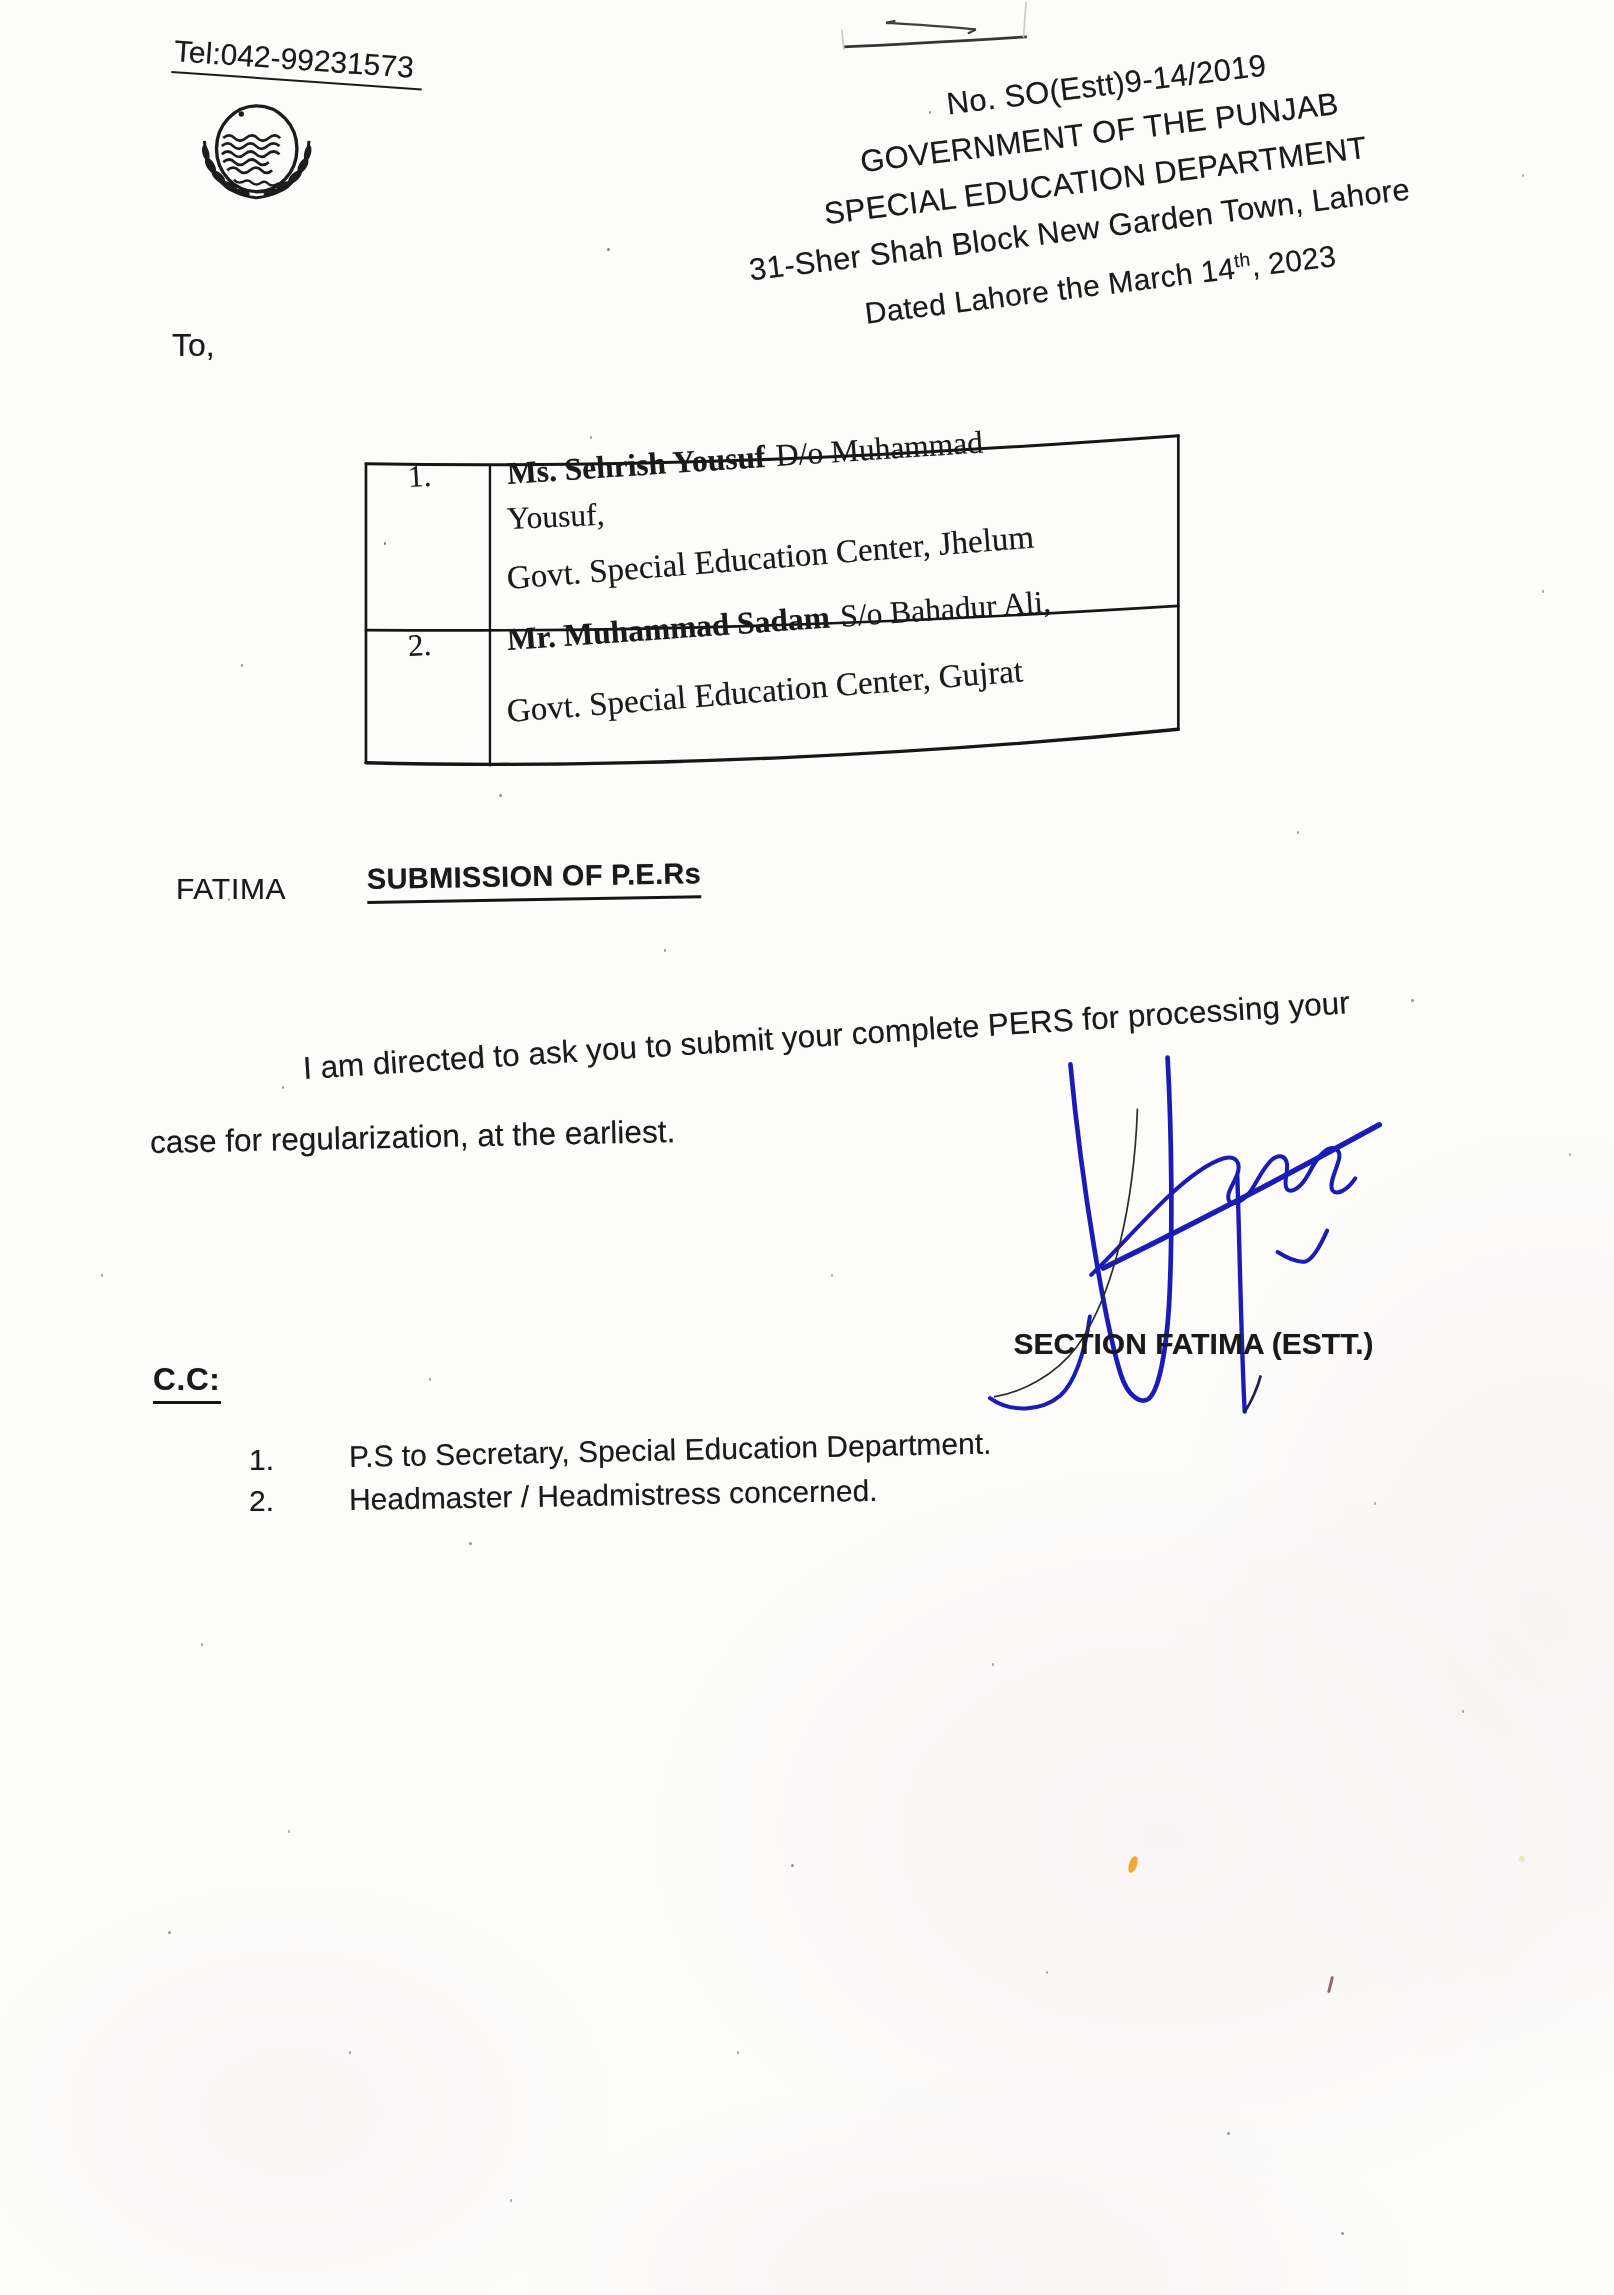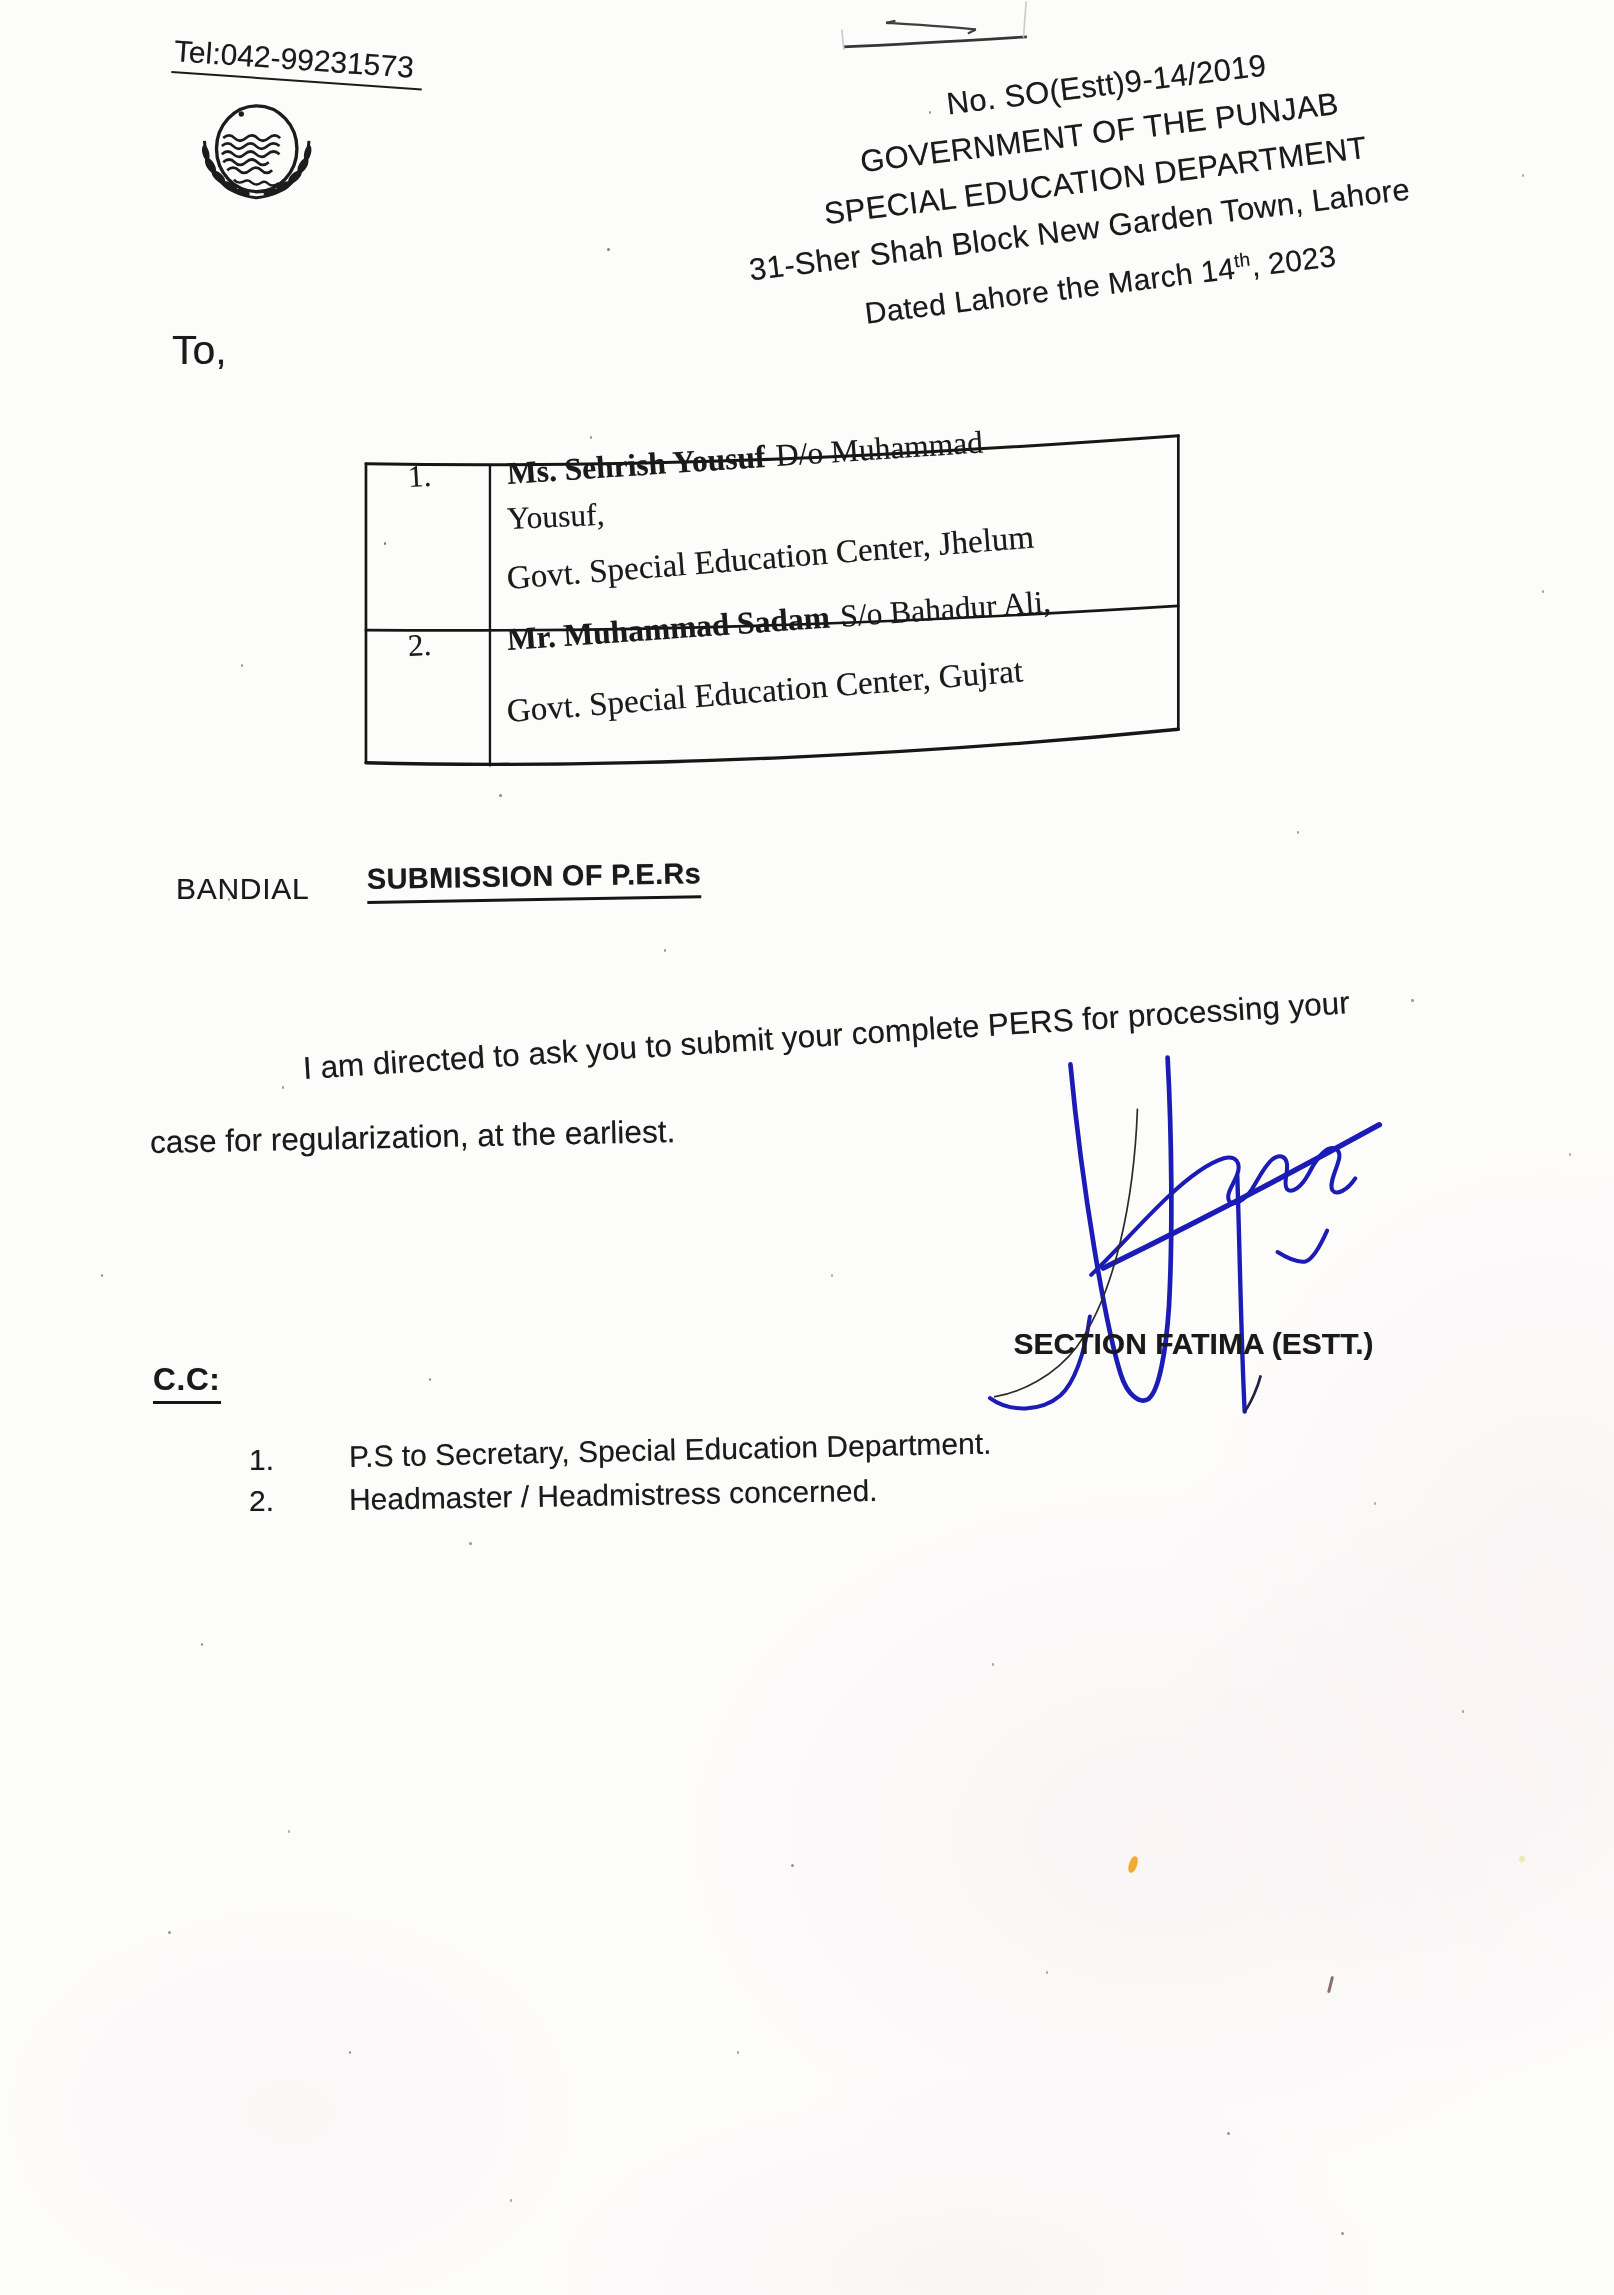--- a/index.html
+++ b/index.html
@@ -23,21 +23,21 @@
   .b{font-weight:bold;}
   .tel{
     left:174px;top:34px;font-size:30px;
     transform:rotate(4deg);transform-origin:left top;
     border-bottom:2.7px solid #1b1b1b;padding:0 9.4px 3.4px 1.3px;
   }
   .lh-line{
     width:751px;height:46px;line-height:46px;text-align:center;
     font-size:31px;transform:rotate(-7deg);letter-spacing:0.3px;
   }
-  .to{left:172px;top:327px;font-size:41px;}
+  .to{left:172px;top:327px;font-size:32px;}
   .tbl-num{font-size:31px;transform:rotate(-3deg);transform-origin:left center;}
   .tbl-line{font-size:31.5px;transform-origin:left center;}
   .tbl-line .rest{margin-left:10.7px;font-weight:normal;}
   .subj-label{left:176px;top:872px;font-size:30px;letter-spacing:0.7px;}
   .subj-title{
     left:367px;top:863px;font-size:29px;font-weight:bold;letter-spacing:0.3px;
     transform:rotate(-1deg);transform-origin:left center;
     border-bottom:3.4px solid #151515;padding-bottom:4.7px;
   }
   .body-l1{left:303px;top:1050px;font-size:31.5px;transform:rotate(-3.6deg);transform-origin:left center;}
@@ -135,21 +135,21 @@
 
   <div class="abs scantxt serif tbl-num" style="left:408px;top:459px;">1.</div>
   <div class="abs scantxt serif tbl-line b" style="left:507px;top:456px;transform:rotate(-3.8deg);"><span>Ms. Sehrish Yousuf</span><span class="rest">D/o Muhammad</span></div>
   <div class="abs scantxt serif tbl-line" style="left:507px;top:501px;transform:rotate(-2.5deg);">Yousuf,</div>
   <div class="abs scantxt serif tbl-line" style="left:507px;top:560px;font-size:33px;transform:rotate(-4.5deg);">Govt. Special Education Center, Jhelum</div>
 
   <div class="abs scantxt serif tbl-num" style="left:408px;top:628px;">2.</div>
   <div class="abs scantxt serif tbl-line b" style="left:507px;top:622px;transform:rotate(-4deg);"><span>Mr. Muhammad Sadam</span><span class="rest">S/o Bahadur Ali,</span></div>
   <div class="abs scantxt serif tbl-line" style="left:507px;top:693px;font-size:33px;transform:rotate(-4.5deg);">Govt. Special Education Center, Gujrat</div>
 
-  <div class="abs scantxt subj-label">BANDIAL</div>
+  <div class="abs scantxt subj-label">FATIMA</div>
   <div class="abs scantxt subj-title">SUBMISSION OF P.E.Rs</div>
 
   <div class="abs scantxt body-l1">I am directed to ask you to submit your complete PERS for processing your</div>
   <div class="abs scantxt body-l2">case for regularization, at the earliest.</div>
 
   <div class="abs scantxt sig-desig">SECTION FATIMA (ESTT.)</div>
 
   <div class="abs scantxt cc-label">C.C:</div>
   <div class="abs scantxt cc-no" style="left:249px;top:1443px;">1.</div>
   <div class="abs scantxt cc-text" style="left:349px;top:1440px;transform:rotate(-1.2deg);">P.S to Secretary, Special Education Department.</div>

